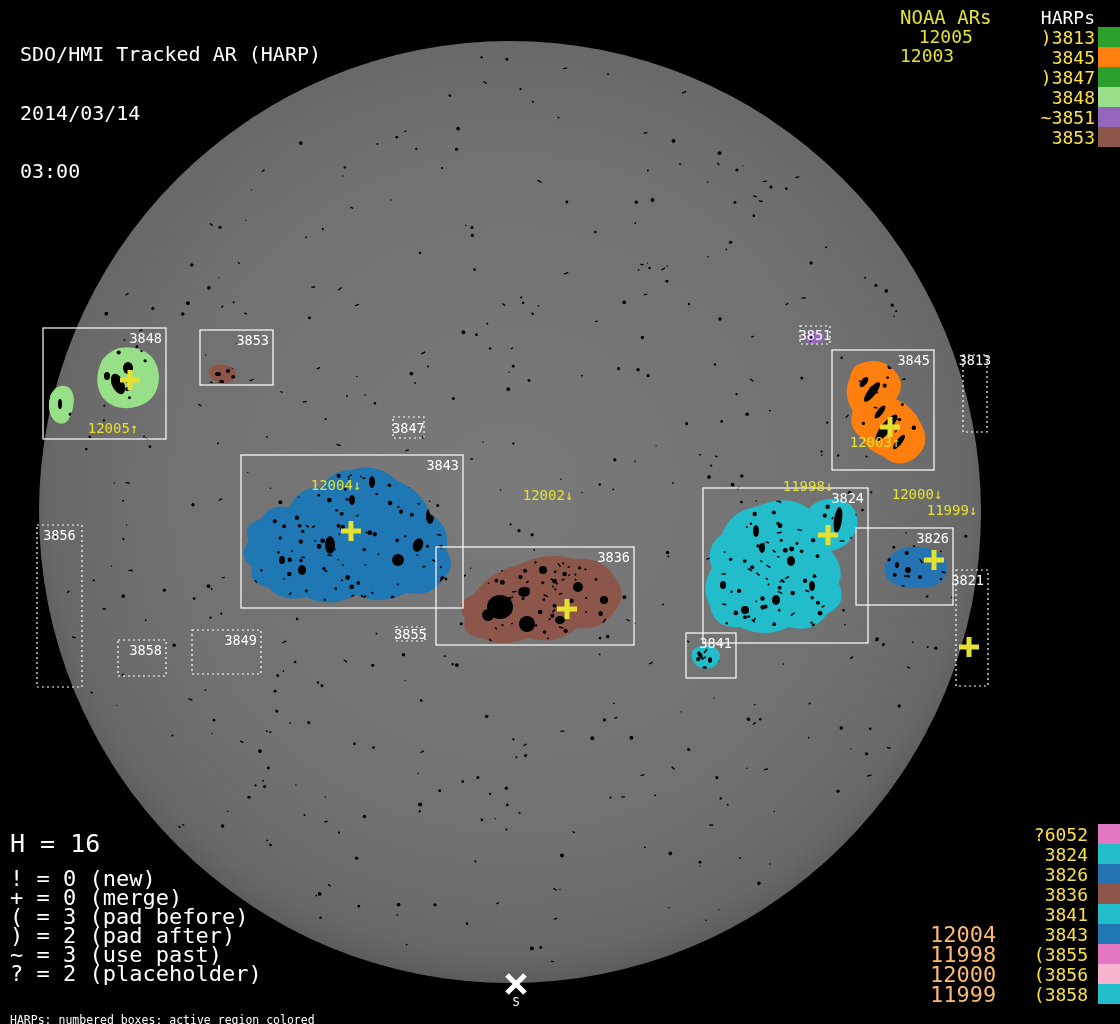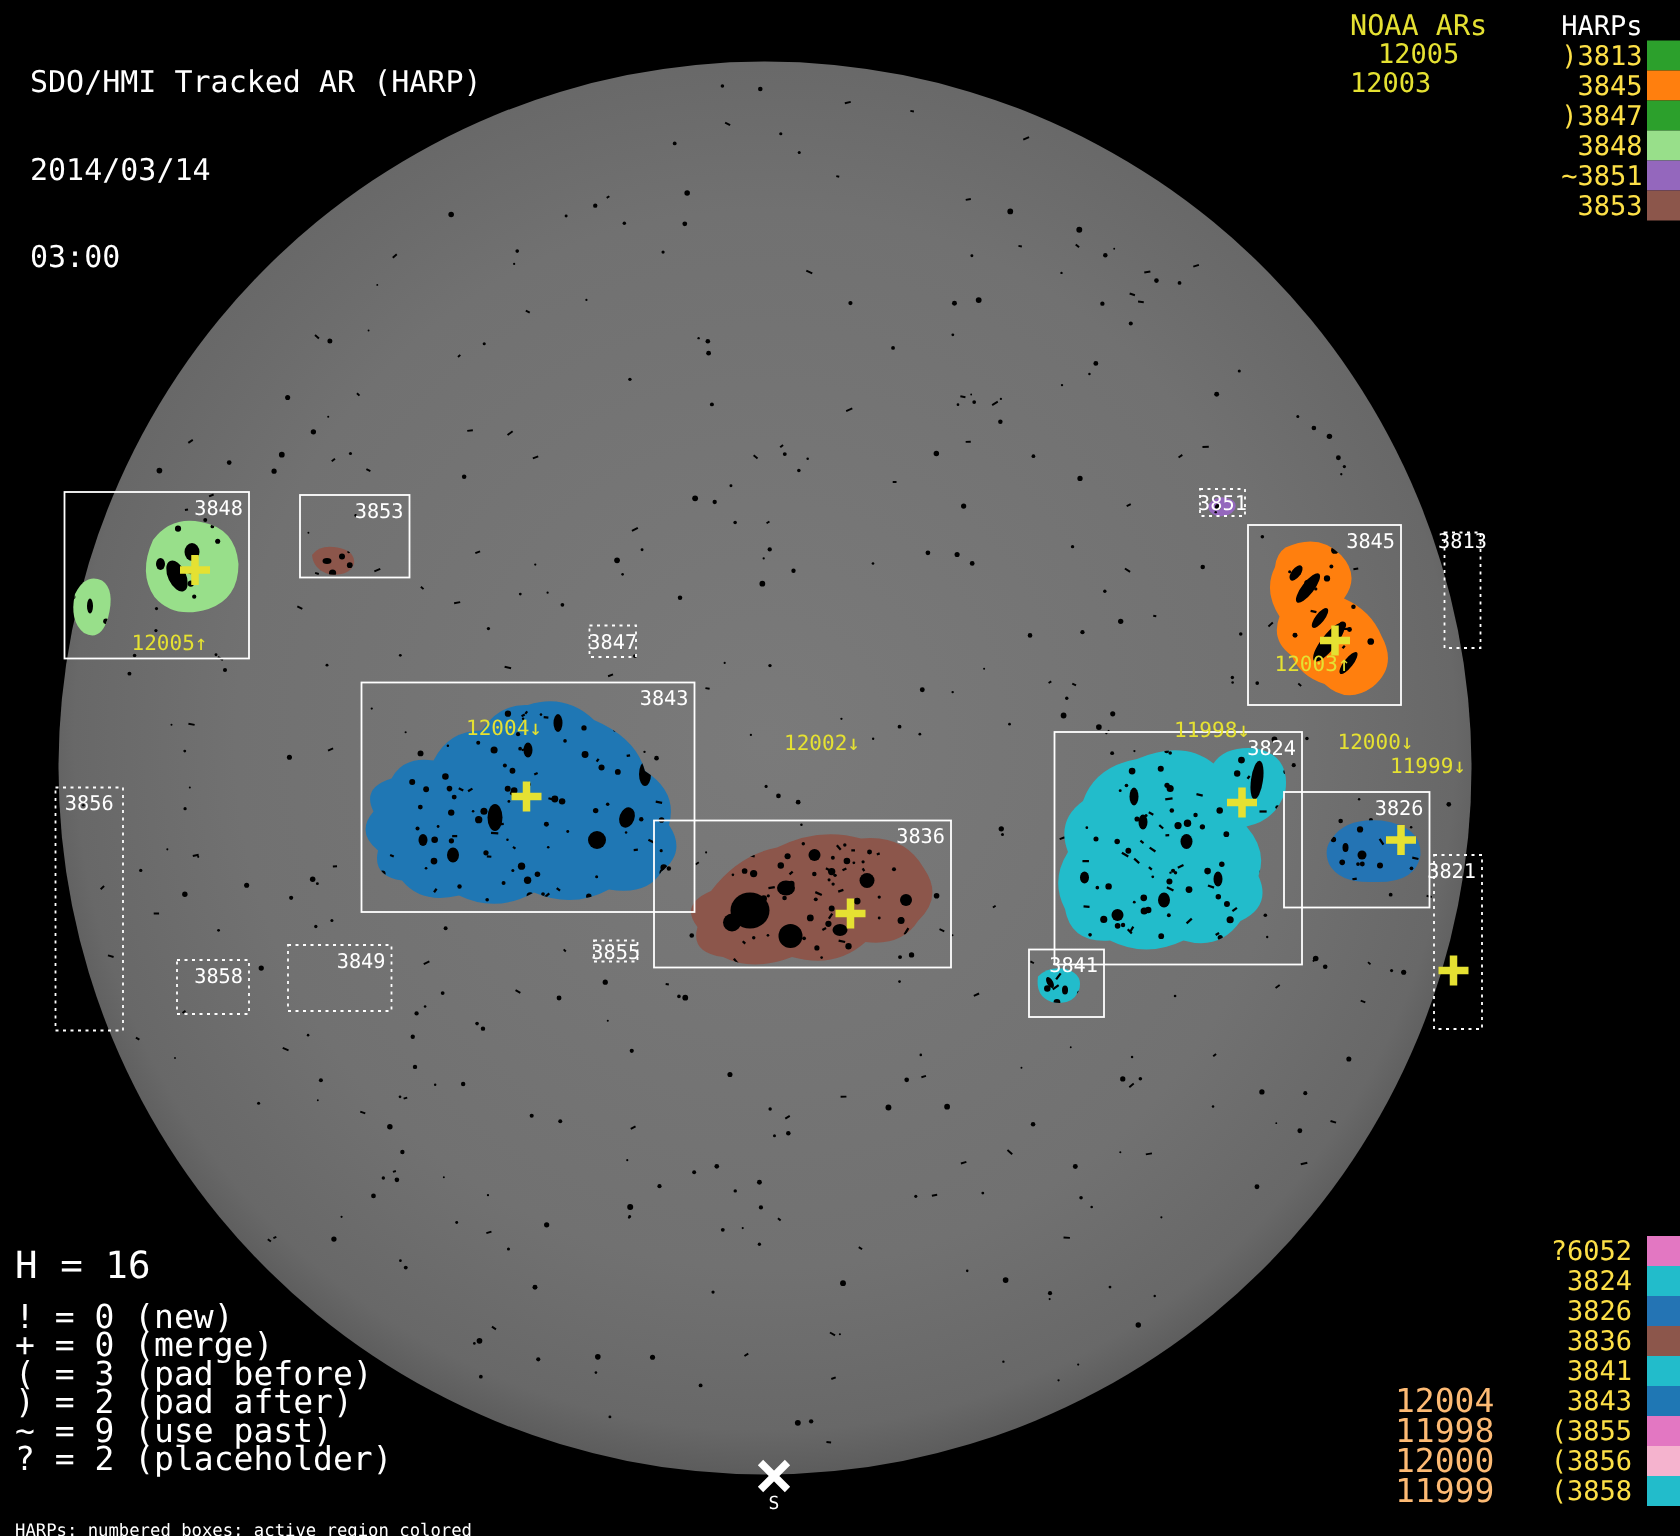--- a/index.html
+++ b/index.html
@@ -1126,21 +1126,21 @@
       </div>
   </div>
 
   <div id="legend-count" class="abs">H = 16</div>
 
   <div id="legend-codes" class="abs">
       <div>! = 0 (new)</div>
       <div>+ = 0 (merge)</div>
       <div>( = 3 (pad before)</div>
       <div>) = 2 (pad after)</div>
-      <div>~ = 9 (use past)</div>
+      <div>~ = 3 (use past)</div>
       <div>? = 2 (placeholder)</div>
     </div>
 
   <div id="legend-footnotes" class="abs">
     <div>HARPs: numbered boxes; active region colored</div>
     
   </div>
 
 </div>
 

